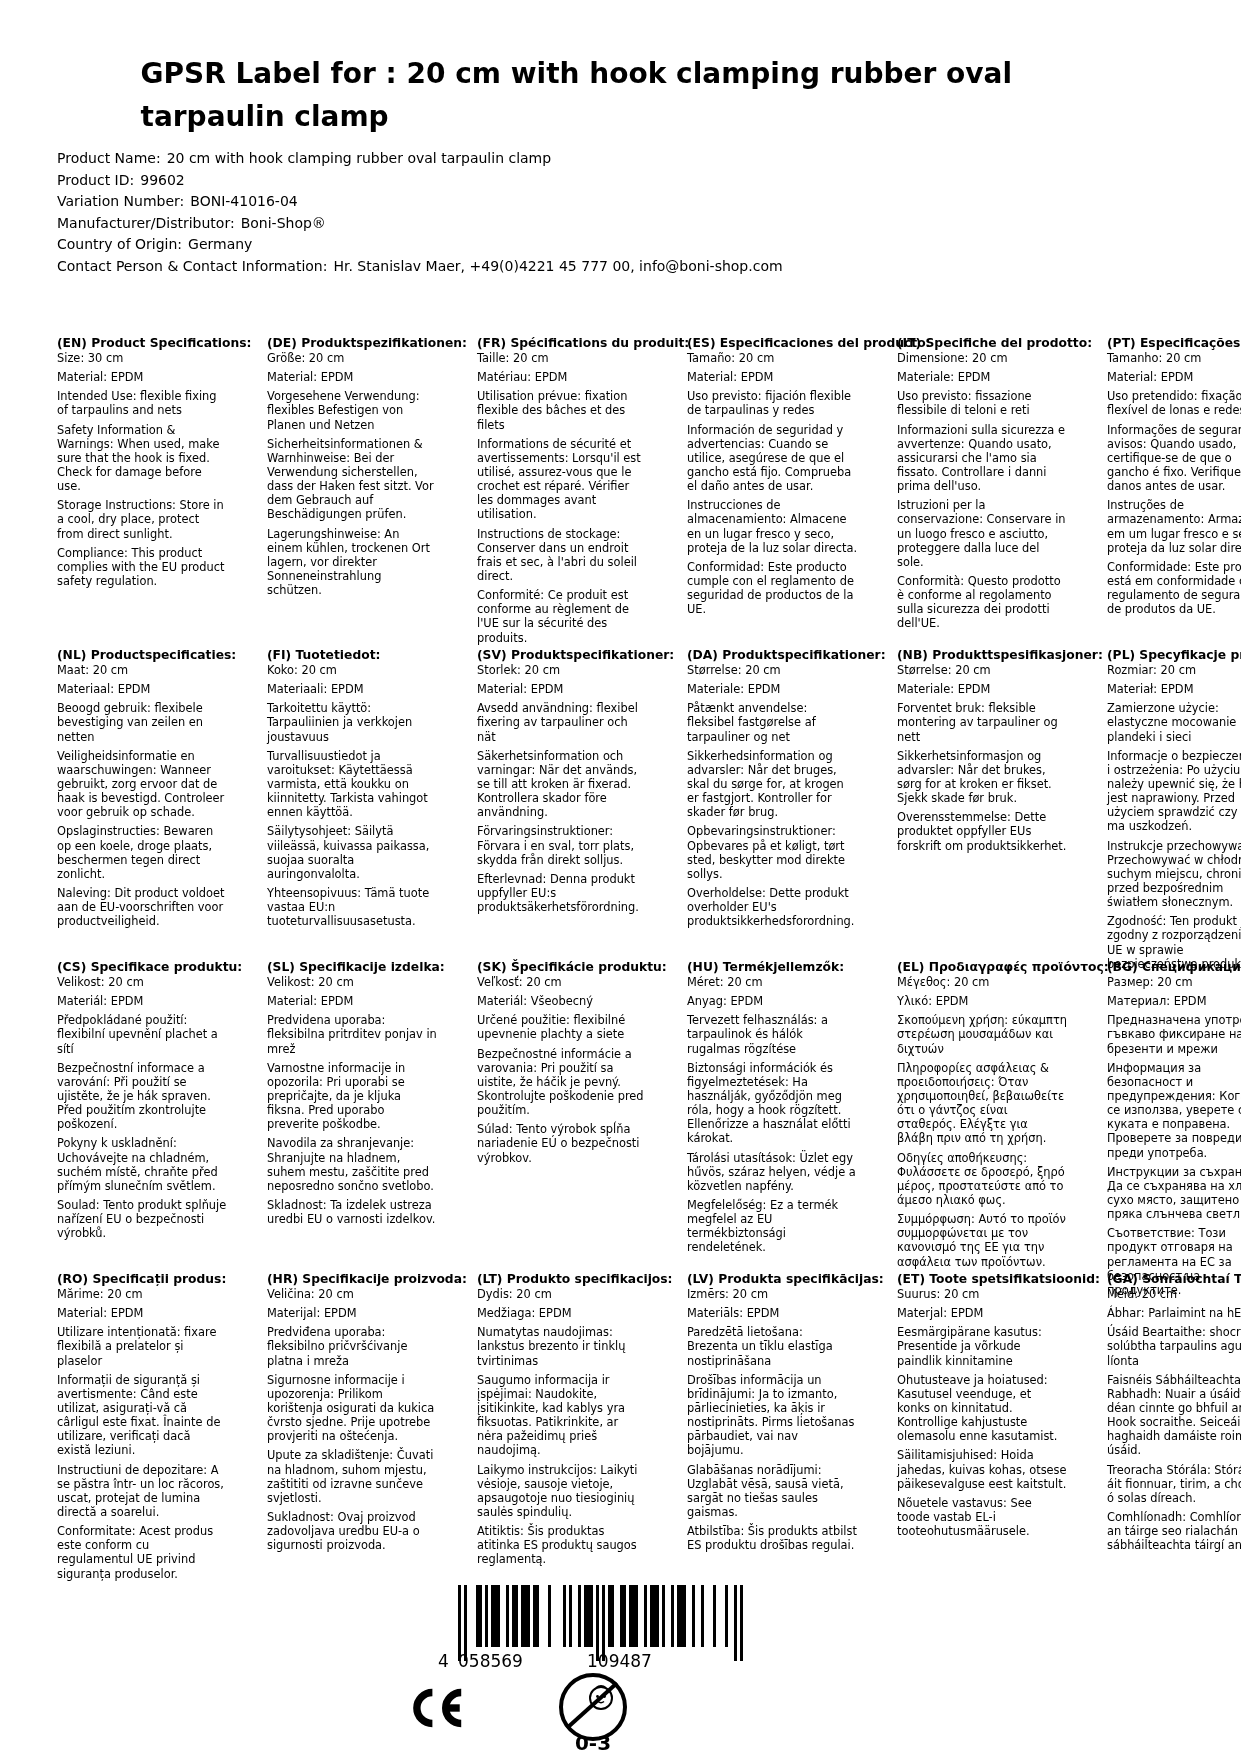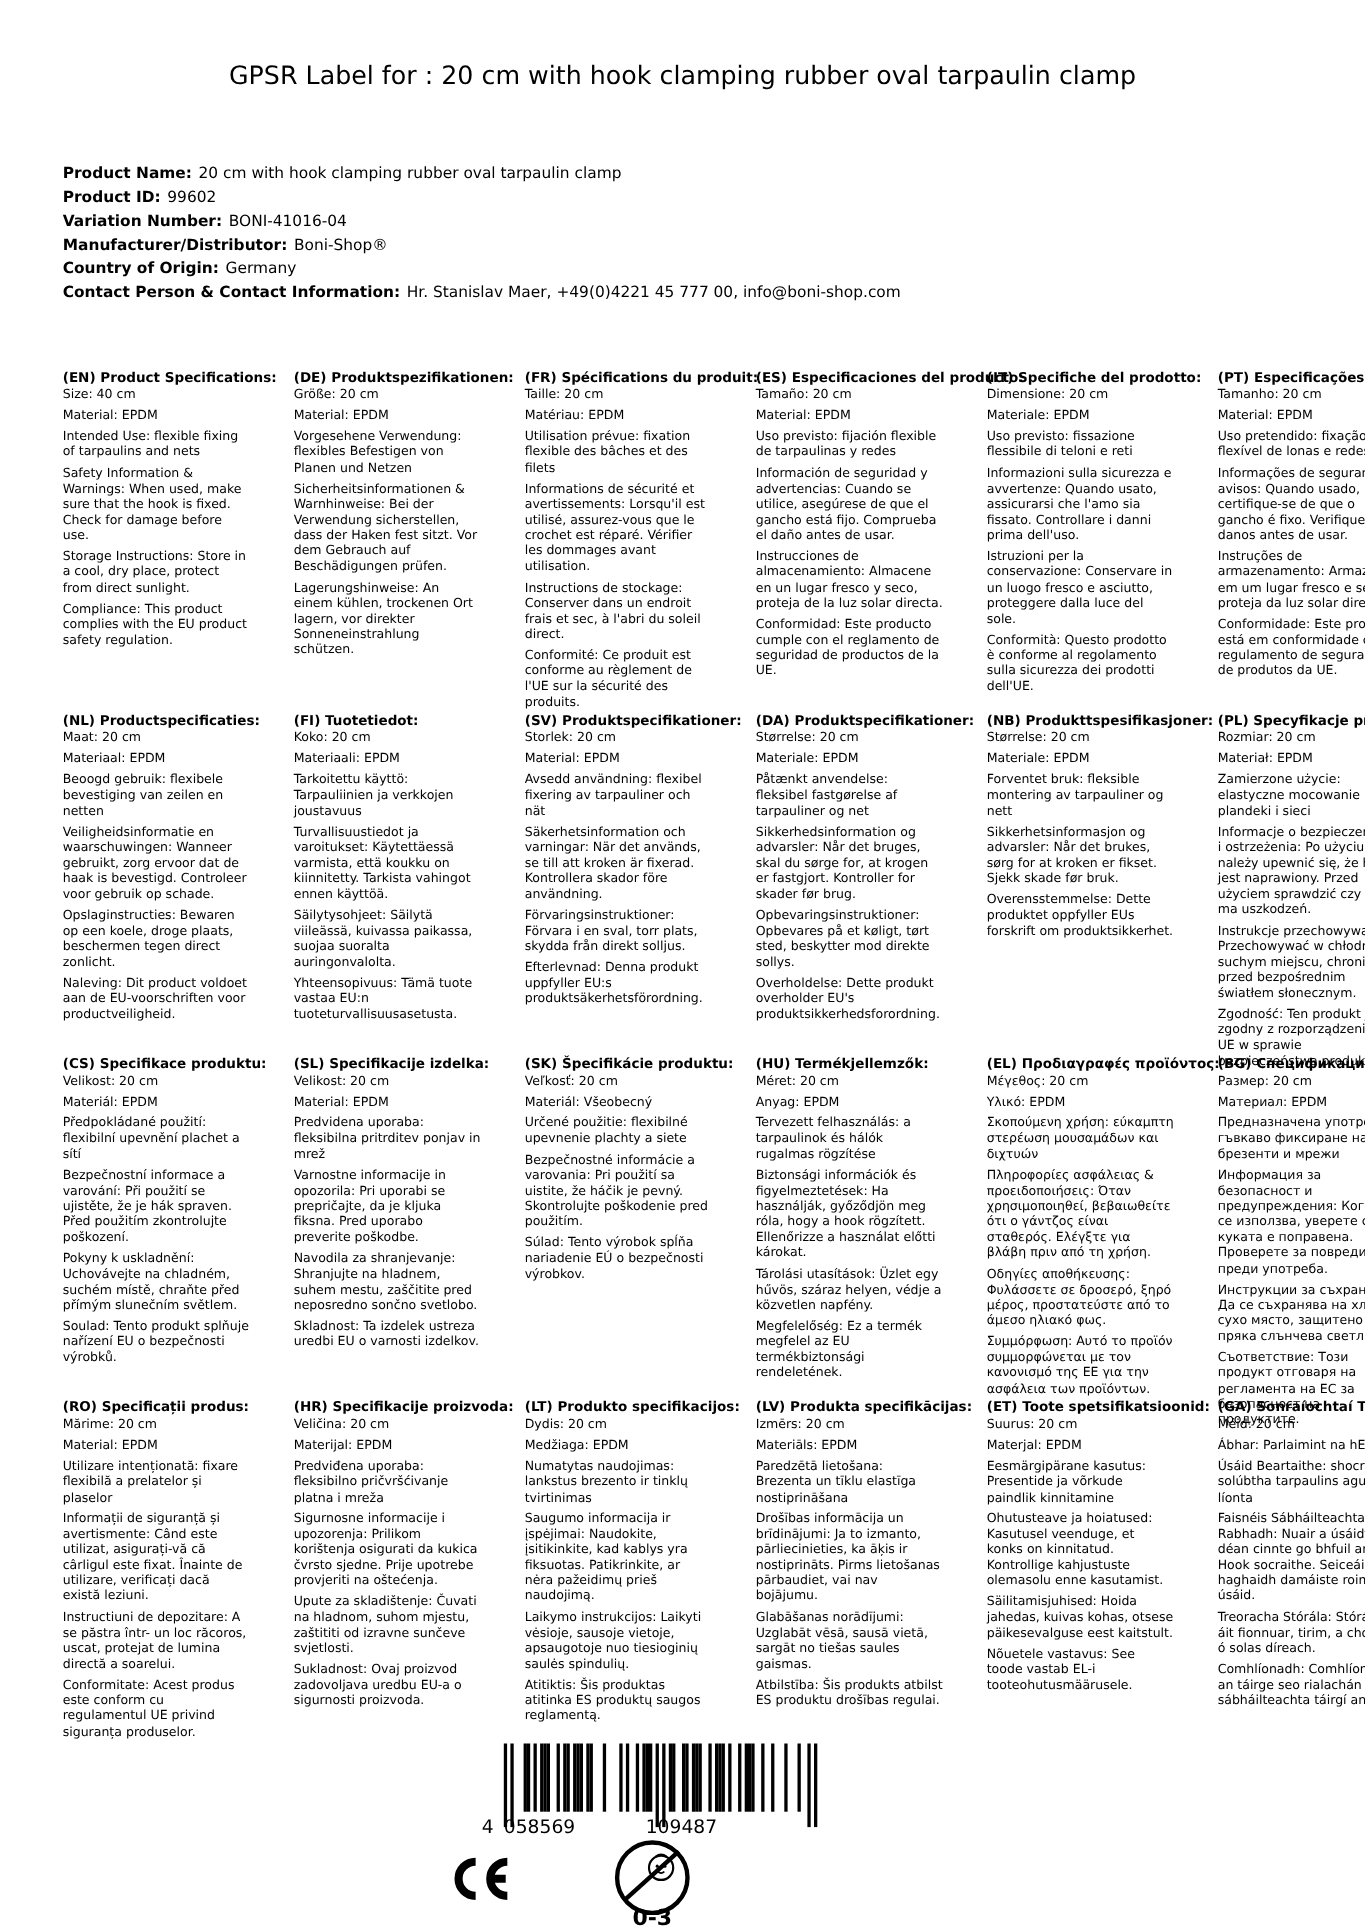--- a/index.html
+++ b/index.html
@@ -3,24 +3,24 @@
 <meta charset="utf-8">
 <style>
   * { margin:0; padding:0; box-sizing:border-box; }
   html,body { background:#fff; }
   .page {
     position:relative; width:1241px; height:1754px; background:#fff;
     font-family:"DejaVu Sans","Liberation Sans",sans-serif; color:#000; overflow:hidden;
   }
   .doc-title {
     position:absolute; top:52px; left:50%; transform:translateX(-50%);
-    width:960px; text-align:center; font-size:23px; font-weight:normal; line-height:1.55;
+    width:960px; text-align:left; font-size:28px; font-weight:bold; line-height:1.55;
   }
   .product-info { position:absolute; left:57px; top:148px; font-size:14px; line-height:21.5px; }
-  .field-label { font-weight:bold; }
+  .field-label { font-weight:normal; }
   .field-value { margin-left:6px; }
   .lang-grid {
     position:absolute; left:57px; top:336px;
     display:grid; grid-template-columns:repeat(6,170px); column-gap:40px;
     grid-auto-rows:312px;
   }
   .lang-block { width:170px; overflow:visible; }
   .lang-header { font-size:12.3px; font-weight:bold; white-space:nowrap; margin-bottom:1px; }
   .lang-p { font-size:11.4px; line-height:1.24; margin-bottom:5px; overflow-wrap:anywhere; }
   .bottom { position:absolute; left:0; top:1570px; width:100%; }
@@ -66,21 +66,21 @@
   </div>
 
   <div class="field-line">
     <span class="field-label">Contact Person &amp; Contact Information:</span><span class="field-value">Hr. Stanislav Maer, +49(0)4221 45 777 00, info@boni-shop.com</span>
   </div>
 </div>
 
   <div class="lang-grid">
   <div class="lang-block">
     <div class="lang-header">(EN) Product Specifications:</div>
-  <p class="lang-p">Size: 40 cm</p>
+  <p class="lang-p">Size: 30 cm</p>
         <p class="lang-p">Material: EPDM</p>
         <p class="lang-p">Intended Use: flexible fixing of tarpaulins and nets</p>
         <p class="lang-p">Safety Information &amp; Warnings: When used, make sure that the hook is fixed. Check for damage before use.</p>
         <p class="lang-p">Storage Instructions: Store in a cool, dry place, protect from direct sunlight.</p>
         <p class="lang-p">Compliance: This product complies with the EU product safety regulation.</p>
       </div>
 
   <div class="lang-block">
     <div class="lang-header">(DE) Produktspezifikationen:</div>
   <p class="lang-p">Größe: 20 cm</p>

